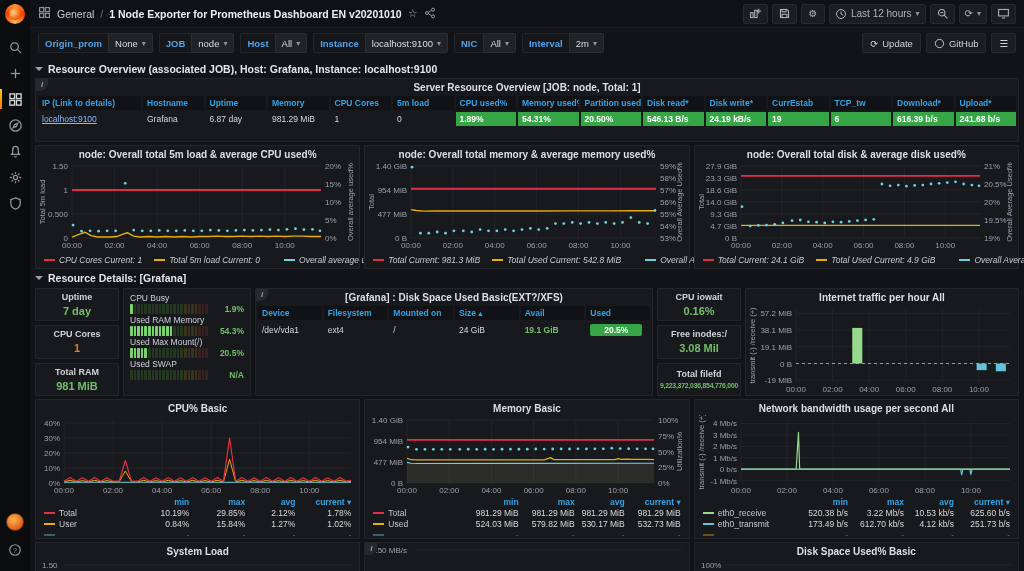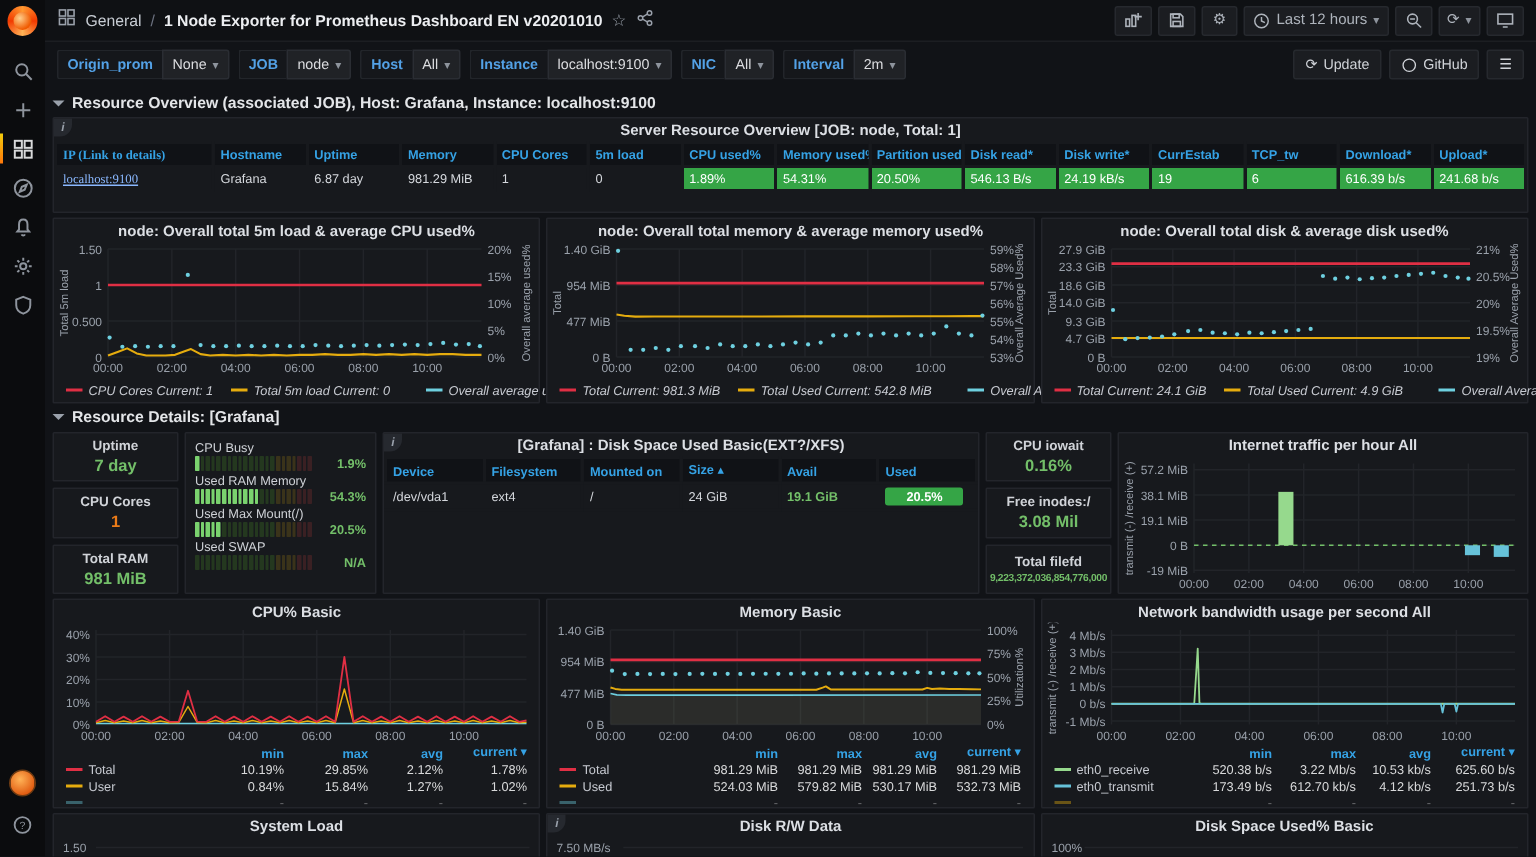--- a/index.html
+++ b/index.html
@@ -69,26 +69,26 @@
     color:#9aa1ab; font-size:8px; font-style:italic; font-weight:700; text-align:center; line-height:11px;
     border-radius:0 0 8px 0; z-index:2; cursor:pointer; }
 
   
   .gtable { width:100%; border-collapse:collapse; table-layout:fixed; }
   .gtable th { font-size:8.5px; color:#35a2e5; font-weight:700; text-align:left; padding:2px 4px;
     background:#101216; border:2px solid #17191d; white-space:nowrap; overflow:hidden; }
   .gtable td { font-size:8.5px; color:#d5d8dd; padding:2px 4px; border:2px solid #17191d;
     white-space:nowrap; overflow:hidden; }
   .gtable td.link { color:#8ab8ff; text-decoration:underline; cursor:pointer; }
-  .gtable td.cell-green { background:#35a546; color:#fff; font-weight:400; }
+  .gtable td.cell-green { background:#35a546; color:#fff; font-weight:700; }
   .gtable td.text-green { color:#73bf69; font-weight:700; }
   .badge-green { display:inline-block; background:#35a546; color:#fff; font-weight:700;
     padding:1px 14px; border-radius:2px; }
   .table-panel { height:64px; }
-  #overview-tbl th:first-child, #overview-tbl td:first-child { width:105px;font-family:Liberation Serif, serif; }
+  #overview-tbl th:first-child, #overview-tbl td:first-child { width:105px; }
 
   .graph-row { display:flex; gap:4px; height:124px; margin-top:3px;border-radius:14px; }
   .graph-row .panel { flex:1 1 0; min-width:0; }
   .chart-body { flex:1; min-height:0; cursor:crosshair; }
   .graph-row .chart-body { height:86px; }
   .legend-inline { height:17px; display:flex; align-items:center; gap:12px; padding:0 8px;
     font-size:8.5px; color:#c7cad1; white-space:nowrap; flex:none;font-style:italic; }
   .legend-inline .spacer { flex:1; }
   .ldash { display:inline-block; width:11px; height:2px; margin-right:4px; vertical-align:2px; }
 
@@ -1031,21 +1031,20 @@
       <div class="stub-row">
         <div class="panel">
           <div class="panel-title">System Load</div>
           <div class="chart-body"><svg width="323" height="43">
                 <text x="6" y="10" fill="#9aa1ab" font-size="8">1.50</text>
                 <line x1="28" y1="7" x2="317" y2="7" stroke="#222429"></line>
               </svg></div>
         </div>
         <div class="panel">
           <div class="info-corner">i</div>
-          <div class="panel-title">Disk R/W Data</div>
           <div class="chart-body"><svg width="323" height="43">
                 <text x="6" y="10" fill="#9aa1ab" font-size="8">7.50 MB/s</text>
                 <line x1="50.5" y1="7" x2="317" y2="7" stroke="#222429"></line>
               </svg></div>
         </div>
         <div class="panel">
           <div class="panel-title">Disk Space Used% Basic</div>
           <div class="chart-body"><svg width="323" height="43">
                 <text x="6" y="10" fill="#9aa1ab" font-size="8">100%</text>
                 <line x1="28" y1="7" x2="317" y2="7" stroke="#222429"></line>

